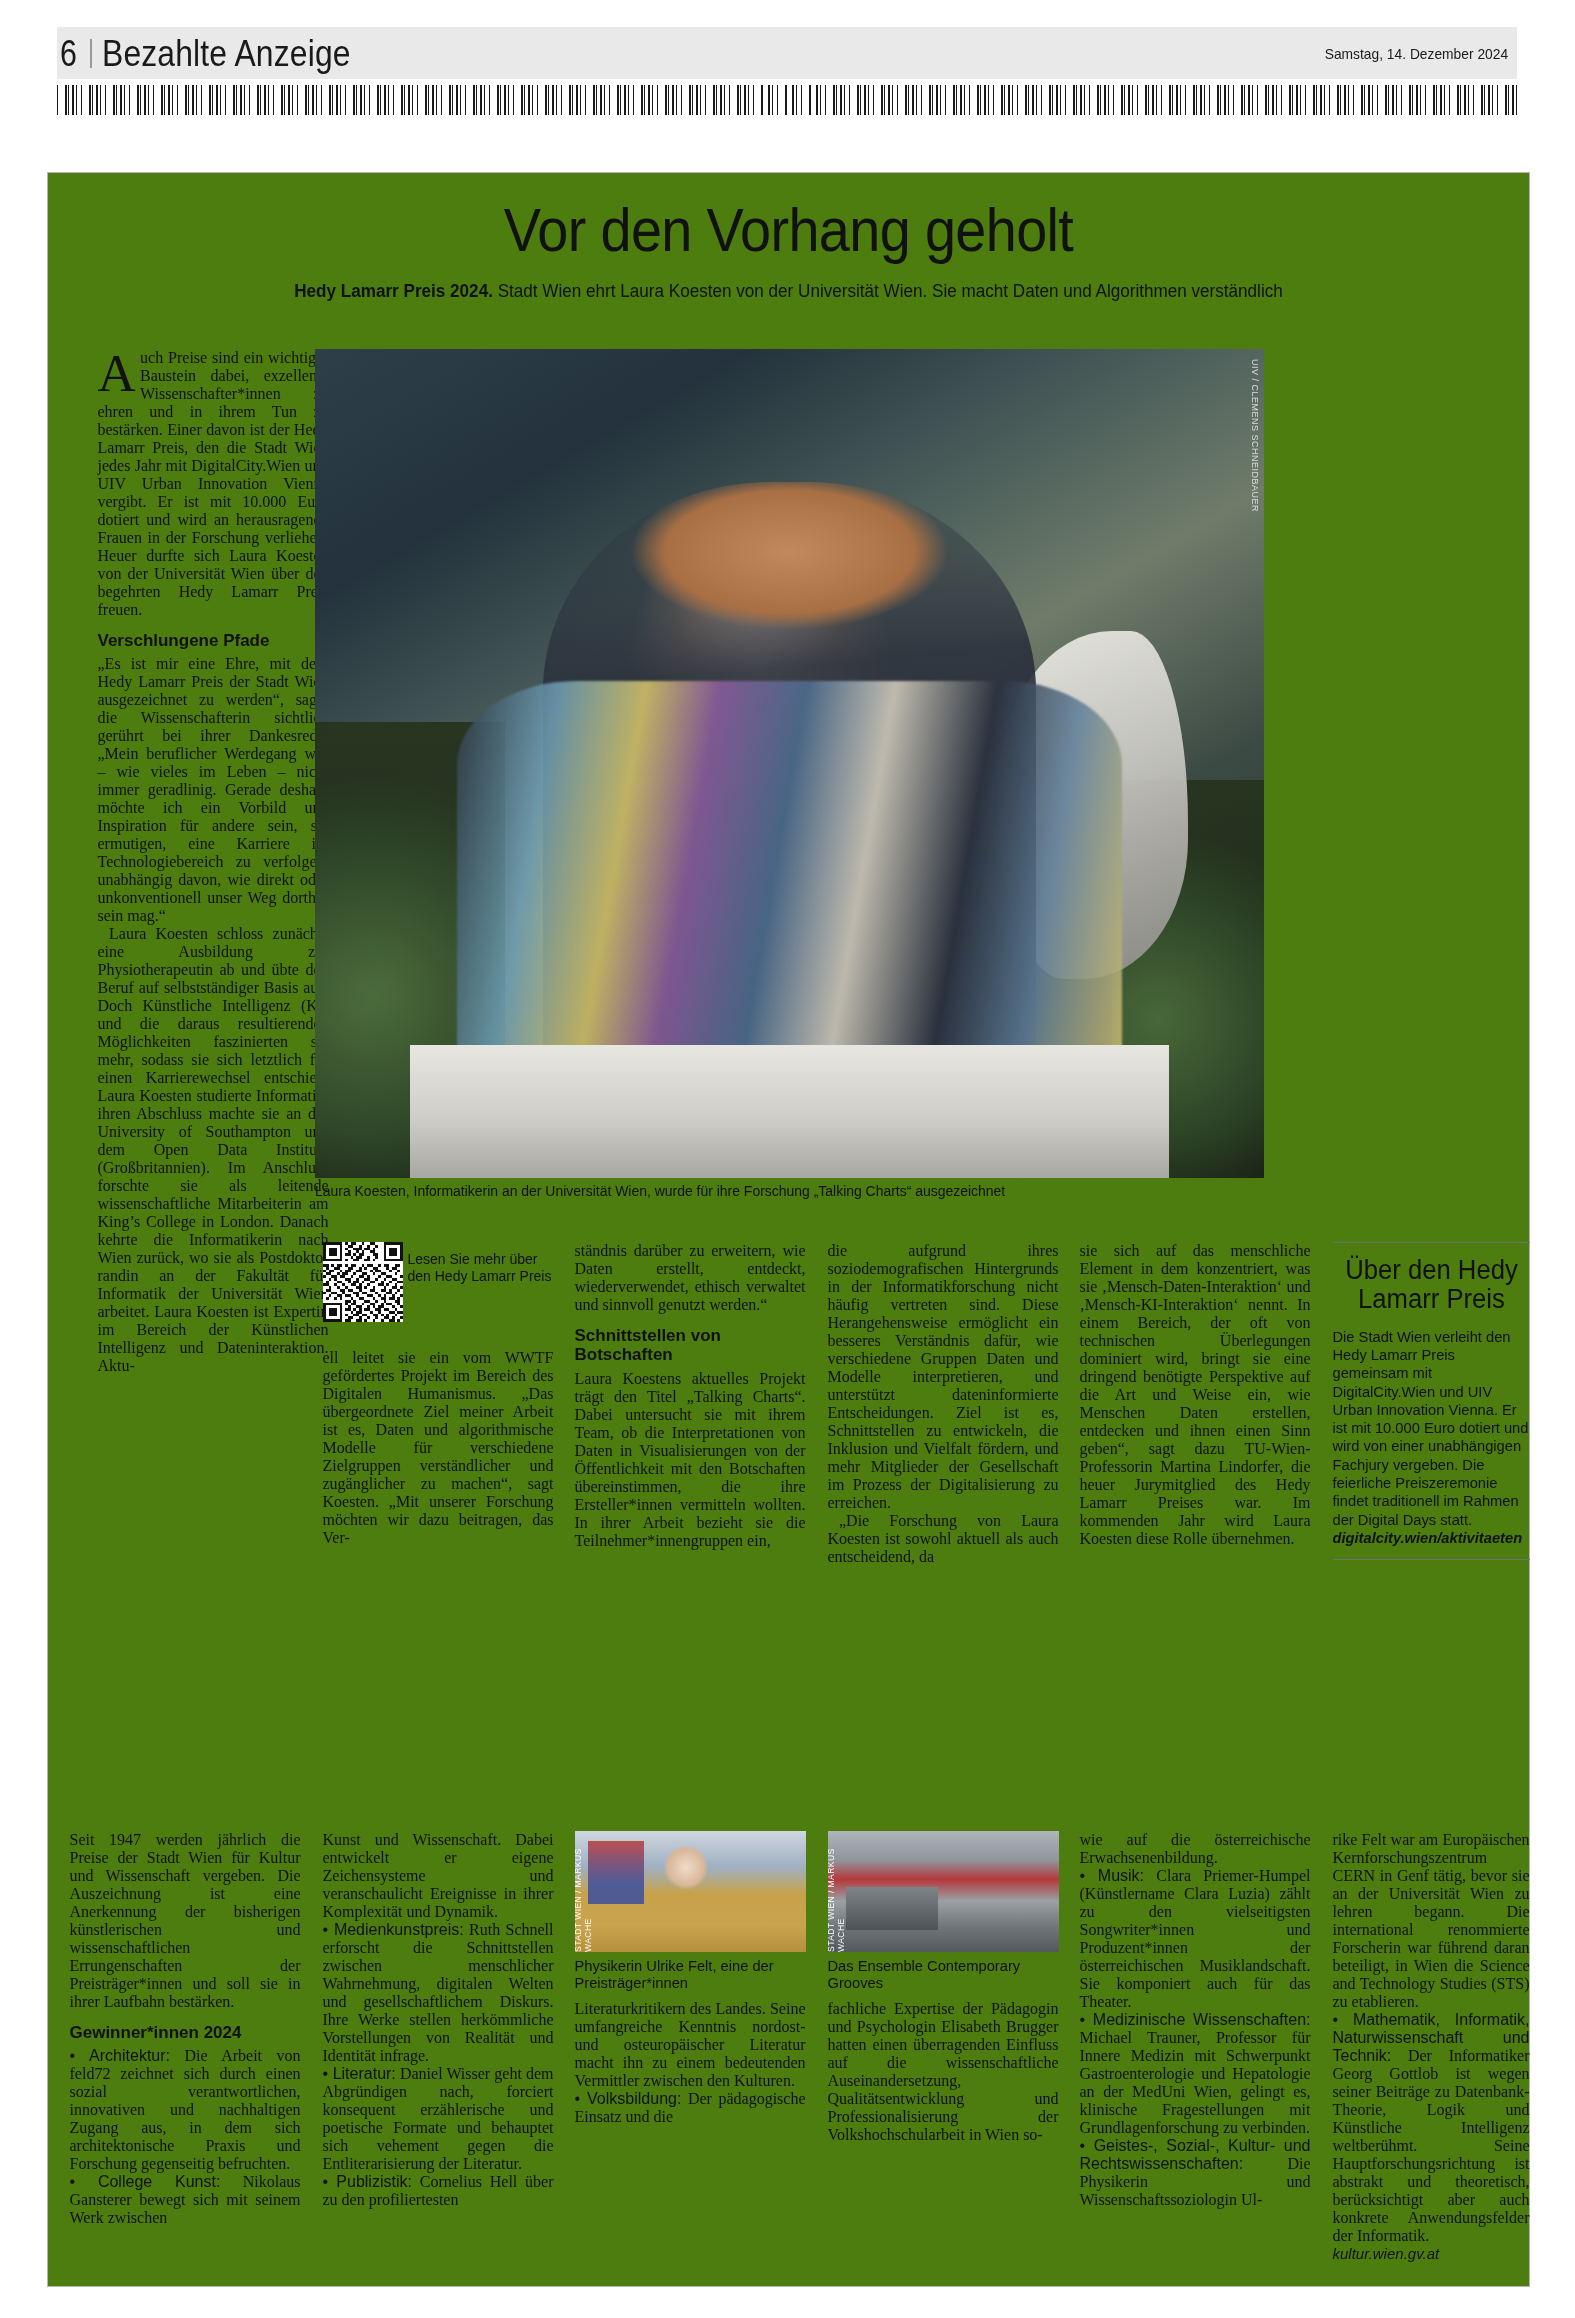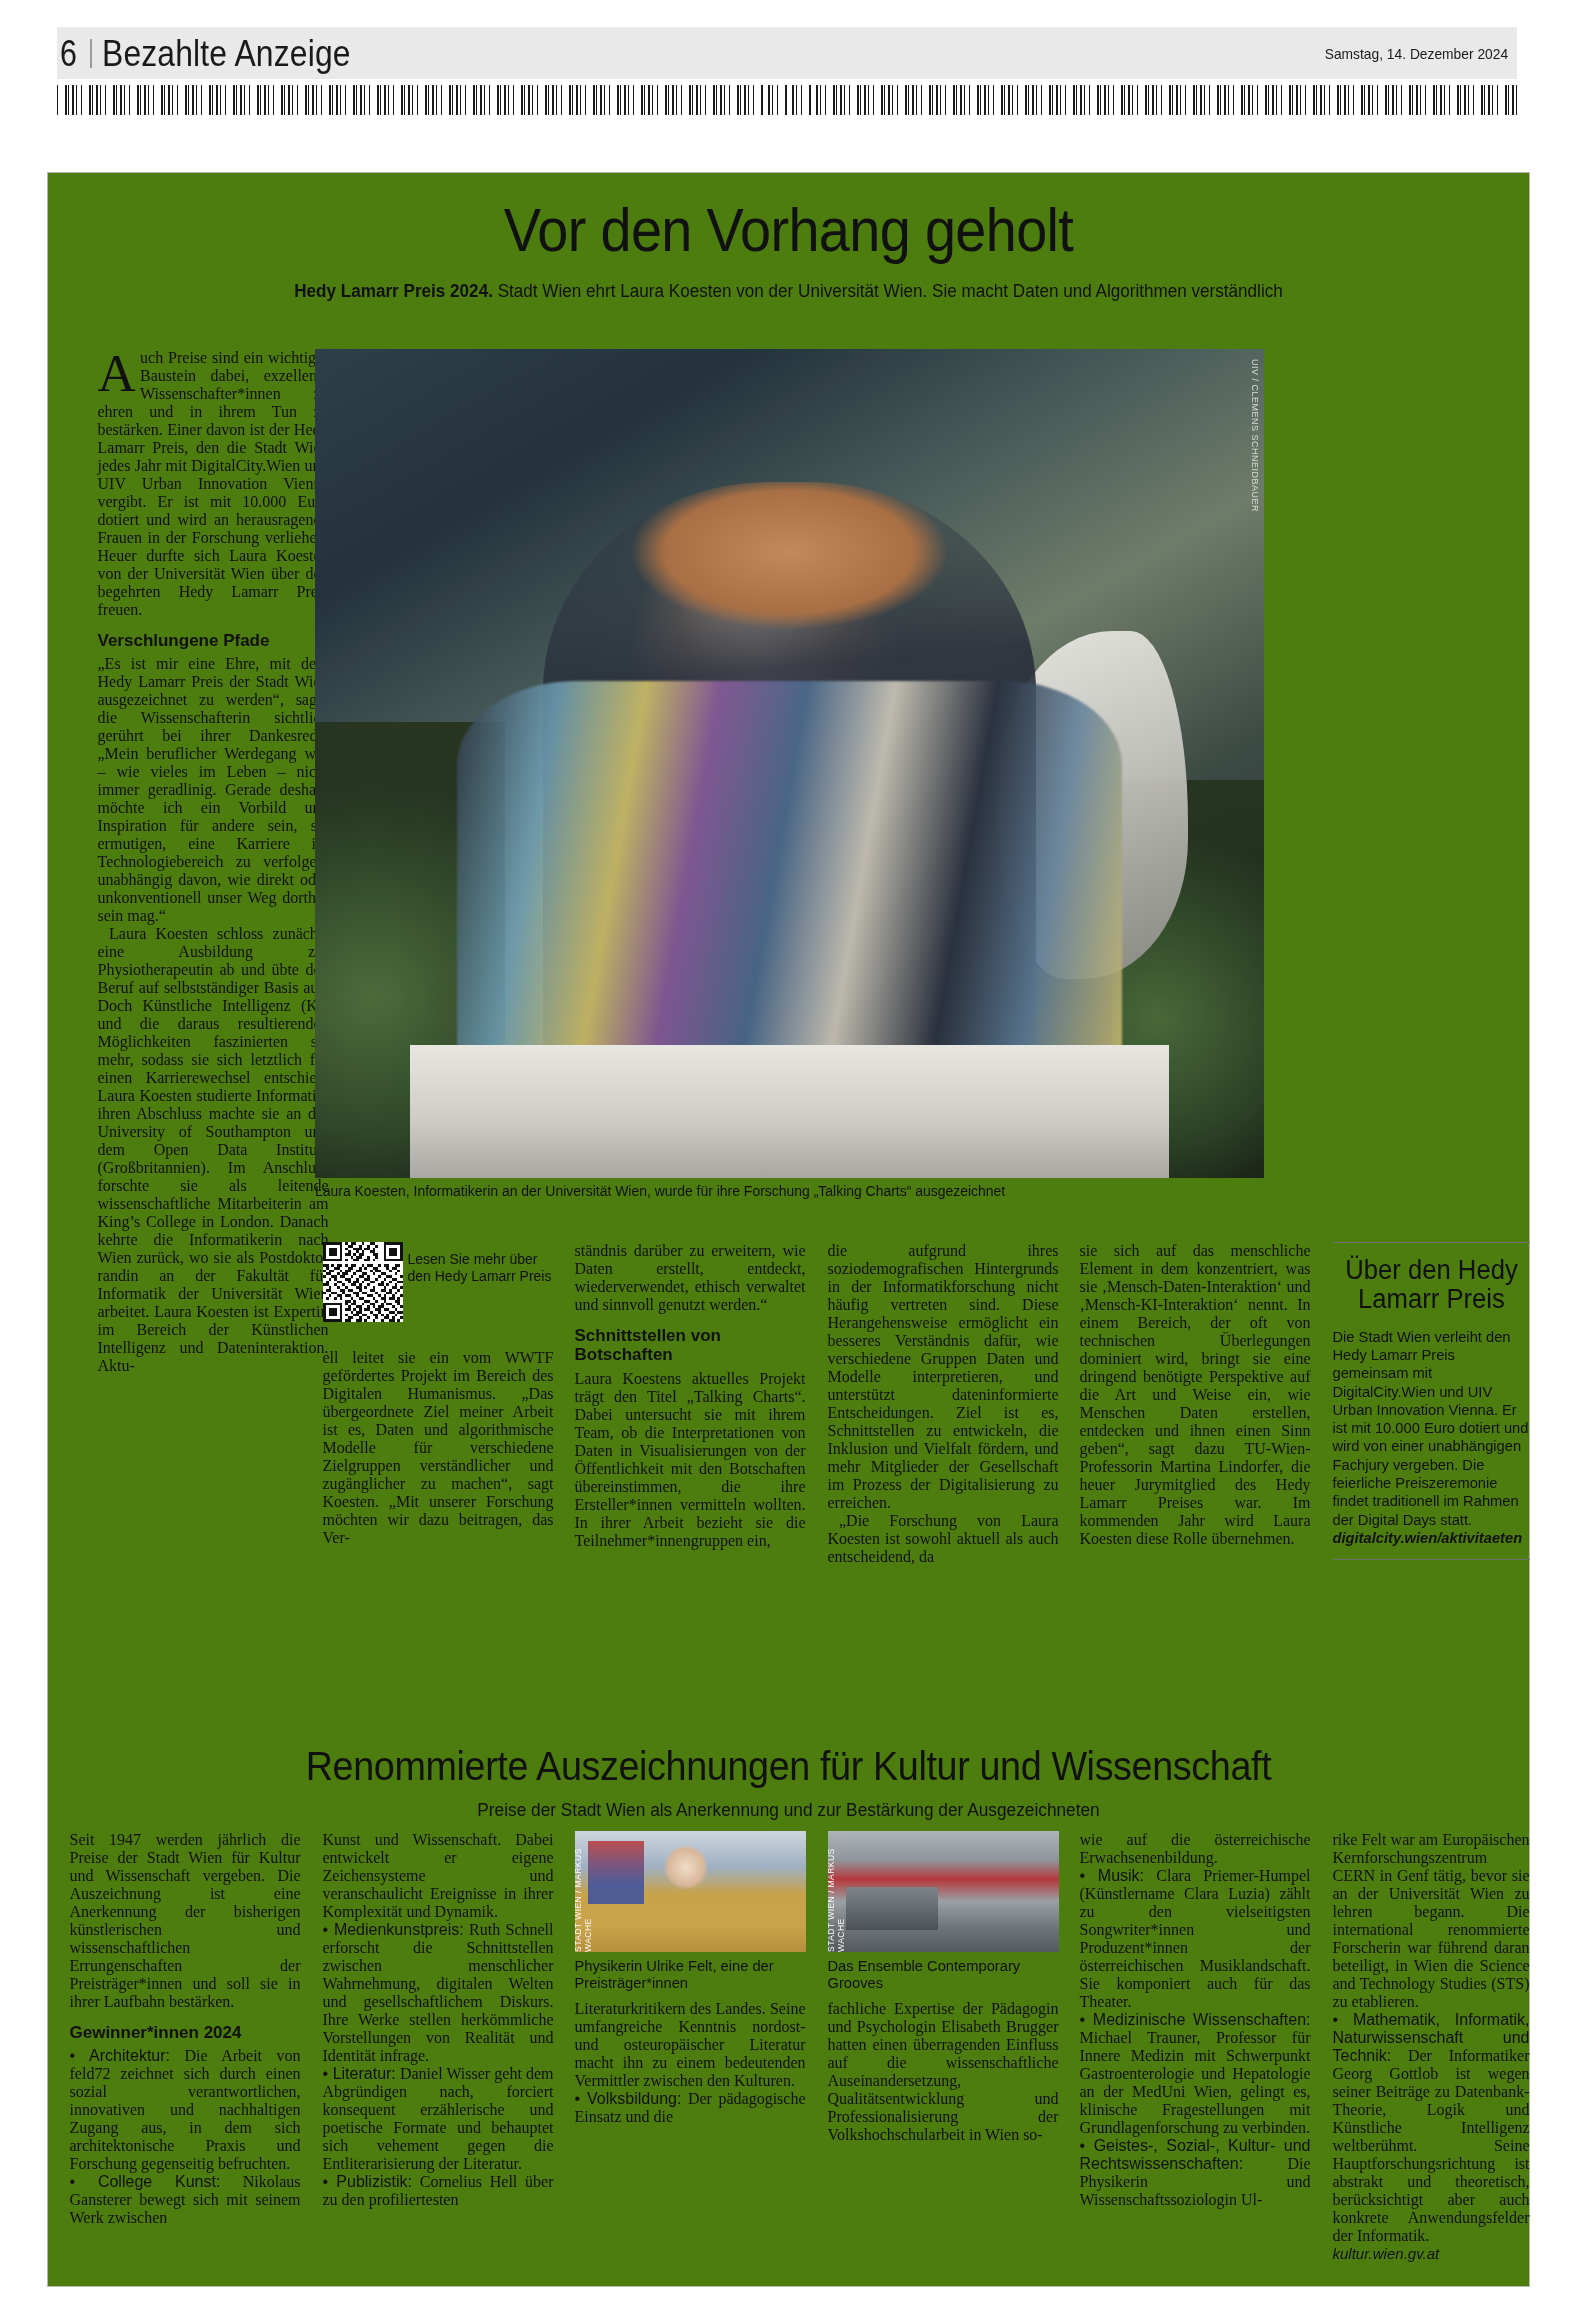--- a/index.html
+++ b/index.html
@@ -545,24 +545,20 @@
         <div class="side-rule-top"></div>
         <div class="side-title">Über den Hedy Lamarr Preis</div>
         <div class="side-body">
           <span>Die Stadt Wien verleiht den Hedy Lamarr Preis gemeinsam mit DigitalCity.Wien und UIV Urban Innovation Vienna. Er ist mit 10.000 Euro dotiert und wird von einer unabhängigen Fachjury vergeben. Die feierliche Preiszeremonie findet traditionell im Rahmen der Digital Days statt.</span>
           <span class="side-link">digitalcity.wien/aktivitaeten</span>
         </div>
         <div class="side-rule-bot"></div>
       </div>
     </div>
 
-    <div class="a2-head">
-      <div class="a2-h1">Renommierte Auszeichnungen für Kultur und Wissenschaft</div>
-      <div class="a2-sub">Preise der Stadt Wien als Anerkennung und zur Bestärkung der Ausgezeichneten</div>
-    </div>
 
     <div class="a2-cols">
 
       <div class="a2-col d1 bodytext">
         <p>Seit 1947 werden jährlich die Preise der Stadt Wien für Kultur und Wissenschaft vergeben. Die Auszeichnung ist eine Anerkennung der bisherigen künstlerischen und wissenschaftlichen Errungenschaften der Preisträger*innen und soll sie in ihrer Laufbahn bestärken.</p>
         <div class="subhead">Gewinner*innen 2024</div>
         <p><span class="bullet-b">• Architektur:</span><span> Die Arbeit von feld72 zeichnet sich durch einen sozial verantwortlichen, innovativen und nachhaltigen Zugang aus, in dem sich architektonische Praxis und Forschung gegenseitig befruchten.</span></p>
         <p style="text-indent:0"><span class="bullet-b">• College Kunst:</span><span> Nikolaus Gansterer bewegt sich mit seinem Werk zwischen</span></p>
       </div>
 

